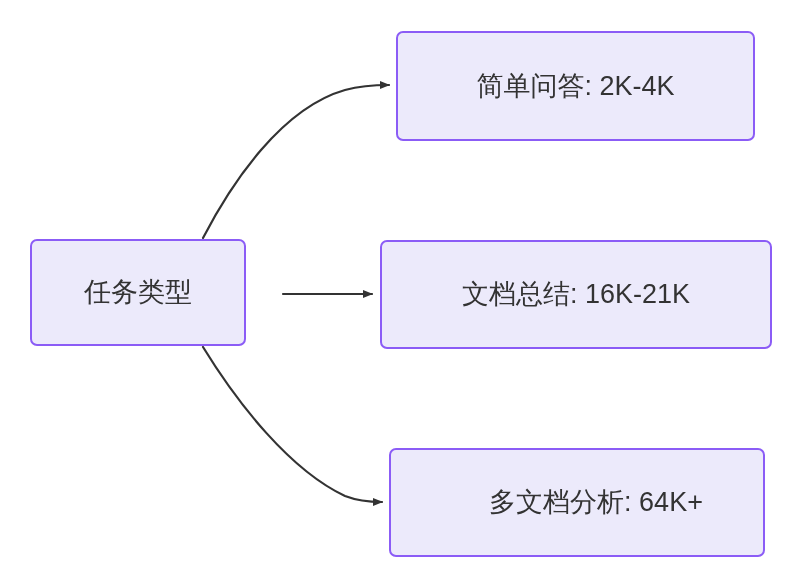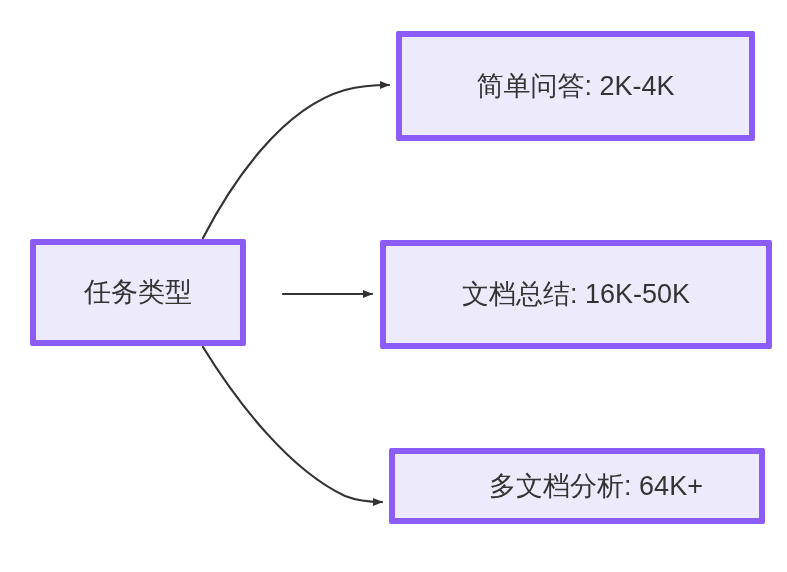--- a/index.html
+++ b/index.html
@@ -24,40 +24,40 @@
     left: 0;
     top: 0;
     width: 787px;
     height: 572px;
     pointer-events: none;
   }
   .node {
     position: absolute;
     box-sizing: border-box;
     background: #ECEAFB;
-    border: 6px solid #8b5cf6;
-    border-radius: 2px;
+    border: 2px solid #8b5cf6;
+    border-radius: 7px;
     display: flex;
     align-items: center;
     justify-content: center;
   }
   .node-label {
     color: #333333;
     font-size: 27px;
     font-weight: 400;
     line-height: 1.2;
     letter-spacing: 0px;
     white-space: nowrap;
     text-align: center;
   }
   
   #node-source      { left: 30px;  top: 239px; width: 216px; height: 107px; }
   #node-simple-qa   { left: 396px; top: 31px;  width: 359px; height: 110px; }
   #node-doc-summary { left: 380px; top: 240px; width: 392px; height: 109px; }
-  #node-multi-doc   { left: 389px; top: 448px; width: 376px; height: 76px; padding-left: 38px; }
+  #node-multi-doc   { left: 389px; top: 448px; width: 376px; height: 109px; padding-left: 38px; }
 </style>
 </head>
 <body>
 
 <div id="diagram-canvas">
 
   <svg id="edge-layer" viewBox="0 0 787 572" width="787" height="572" xmlns="http://www.w3.org/2000/svg">
     <defs>
       <marker id="arrowhead" markerWidth="10" markerHeight="8" refX="9" refY="4" orient="auto" markerUnits="userSpaceOnUse">
         <path d="M 0 0 L 10 4 L 0 8 z" fill="#333333"></path>
@@ -73,20 +73,20 @@
 
   <div id="node-source" class="node">
     <span class="node-label">任务类型</span>
   </div>
 
   <div id="node-simple-qa" class="node">
     <span class="node-label">简单问答: 2K-4K</span>
   </div>
 
   <div id="node-doc-summary" class="node">
-    <span class="node-label">文档总结: 16K-50K</span>
+    <span class="node-label">文档总结: 16K-21K</span>
   </div>
 
   <div id="node-multi-doc" class="node">
     <span class="node-label">多文档分析: 64K+</span>
   </div>
 
 </div>
 
 </body></html>

